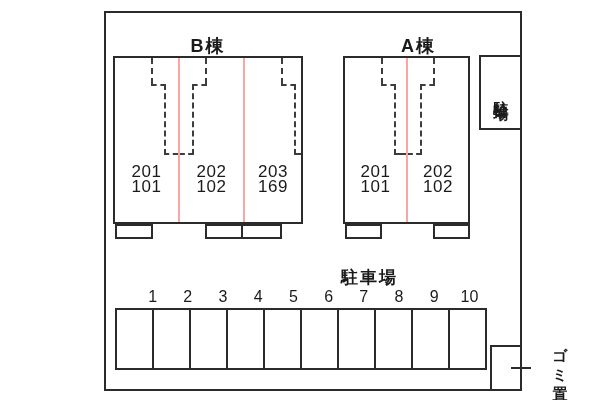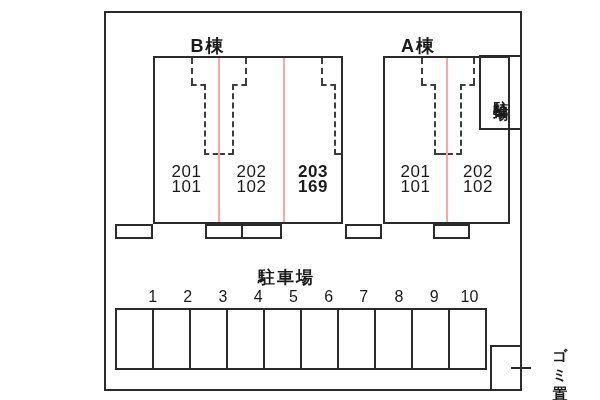--- a/index.html
+++ b/index.html
@@ -11,28 +11,28 @@
     position: relative;
     overflow: hidden;
   }
   .abs { position: absolute; padding-left: 20px; }
   .box { position: absolute; border: 2px solid #2b2b2b; background: transparent; }
 
   
   .outer-border { left: 104px; top: 11px; width: 418px; height: 380px; }
 
   
-  .building { display: flex; align-items: stretch; margin-left: 40px; }
+  .building { display: flex; align-items: stretch; }
   .building-b { left: 113px; top: 56px; width: 190px; height: 168px; }
   .building-a { left: 343px; top: 56px; width: 127px; height: 168px; }
   .unit { position: relative; flex: 1 1 0; }
   .unit + .unit { border-left: 2px solid #fca5a5; }
   .building-b .u1 { flex: 0 0 63px; }
   .building-b .u2 { flex: 0 0 65px; }
-  .building-b .u3 { flex: 1 1 auto; font-weight: bold; }
+  .building-b .u3 { flex: 1 1 auto; }
   .building-a .u1 { flex: 0 0 61px; }
   .building-a .u2 { flex: 1 1 auto; }
 
   .building-title {
     position: absolute; top: 34px; font-size: 18px; letter-spacing: 2px;
     text-align: center; font-weight: bold; color: #1a1a1a;
   }
   .title-b { left: 113px; width: 190px; }
   .title-a { left: 355px; width: 127px; }
 
@@ -64,21 +64,21 @@
 
   
   .bicycle-box { left: 479px; top: 55px; width: 43px; height: 75px;
     display: flex; align-items: center; justify-content: center; }
   .bicycle-label {
     writing-mode: vertical-rl; text-orientation: upright;
     font-size: 15px; letter-spacing: 3px; font-weight: bold;
   }
 
   
-  .parking-title { left: 238px; top: 266px; width: 160px; text-align: left;
+  .parking-title { left: 238px; top: 266px; width: 160px; text-align: right;
     font-size: 17px; letter-spacing: 2px; font-weight: bold; }
   .parking-numbers { left: 115px; top: 288px; width: 372px; height: 17px;
     display: flex; }
   .parking-numbers .num { flex: 1 1 0; text-align: center;
     font-size: 16px; line-height: 17px; }
   .parking-row { left: 115px; top: 308px; width: 372px; height: 62px;
     display: flex; }
   .pcell { flex: 1 1 0; }
   .pcell + .pcell { border-left: 2px solid #2b2b2b; }
 

